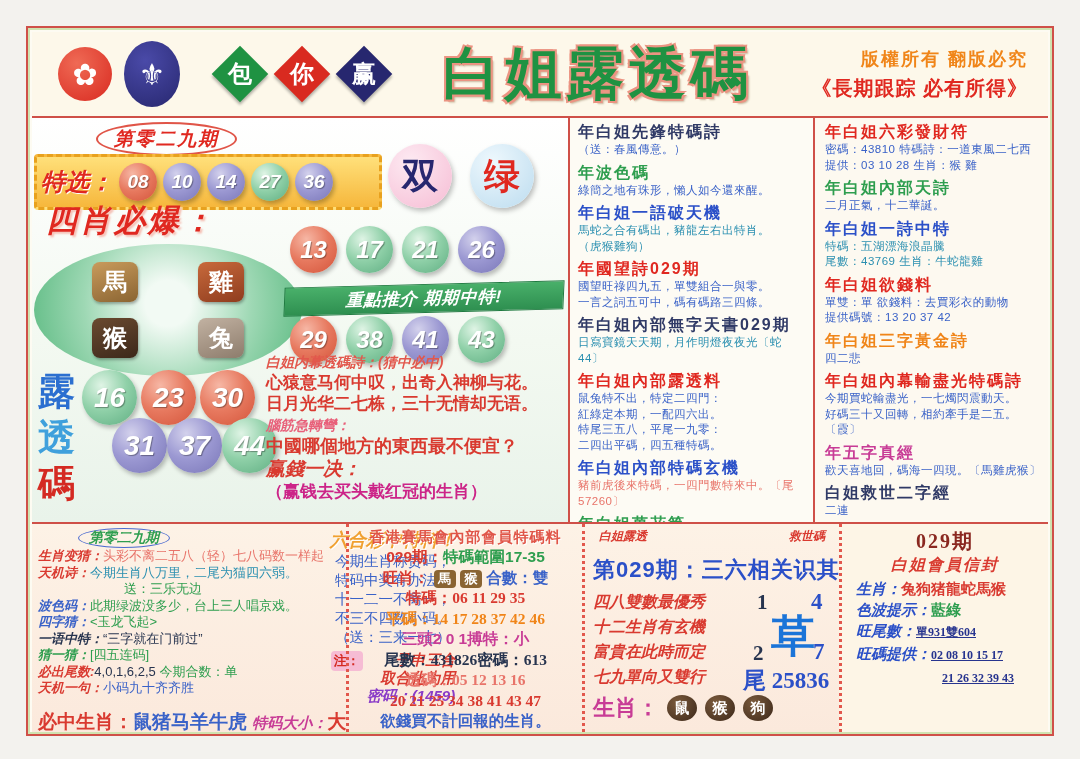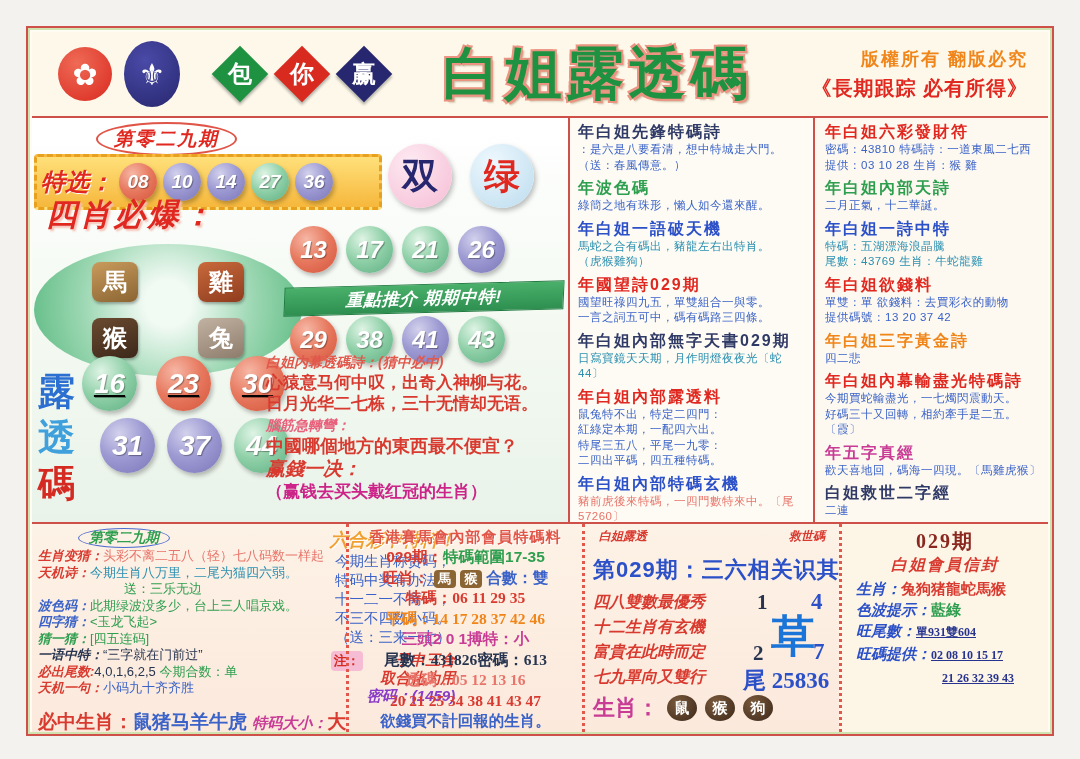--- a/index.html
+++ b/index.html
@@ -40,39 +40,39 @@
   .b36{width:38px;height:38px;font-size:19px;flex:none;}
   .b46{width:47px;height:47px;font-size:24px;}
   .b54{width:55px;height:55px;font-size:28px;}
   .b-red{background:radial-gradient(circle at 35% 28%,#f6b7a5,#e7795f 48%,#d4543a);}
   .b-green{background:radial-gradient(circle at 35% 28%,#dff4e5,#8fd0a8 48%,#5fae82);}
   .b-purple{background:radial-gradient(circle at 35% 28%,#d3d1ec,#9b98d2 48%,#7a77b8);}
   .bigball{width:64px;height:64px;border-radius:50%;display:flex;align-items:center;justify-content:center;
       font-size:36px;font-weight:bold;box-shadow:2px 3px 5px rgba(0,0,0,.25);}
   .bb-pink{left:356px;top:26px;background:radial-gradient(circle at 35% 28%,#fdeaf2,#f6bcd4);color:#27276f;}
   .bb-sky{left:438px;top:26px;background:radial-gradient(circle at 35% 28%,#eef8fd,#bcdcef);color:#e02820;}
-  .sixiao{left:14px;top:76px;color:#e02820;font-size:31px;font-weight:bold;font-style:italic;letter-spacing:3px;
+  .sixiao{left:14px;top:82px;color:#e02820;font-size:31px;font-weight:bold;font-style:italic;letter-spacing:3px;
       text-shadow:2px 2px 2px #f5c0b5;}
   .oval-animals{left:2px;top:126px;width:268px;height:132px;border-radius:50%;
       background:radial-gradient(circle at 50% 45%,#f2faf4 15%,#9ed8b4 55%,#57b87e);
       display:grid;grid-template-columns:1fr 1fr;place-items:center;padding:10px 28px;box-sizing:border-box;}
   .animal{width:46px;height:40px;border-radius:8px;color:#fff;font-size:24px;font-weight:bold;
       display:flex;align-items:center;justify-content:center;box-shadow:1px 2px 3px rgba(0,0,0,.3);}
   .an0{background:linear-gradient(160deg,#c99b5c,#8a6432);} .an1{background:linear-gradient(160deg,#c86a3c,#8f3c1e);}
   .an2{background:linear-gradient(160deg,#6b4a30,#3c281a);} .an3{background:linear-gradient(160deg,#c2b2a2,#8d7c6c);}
   .row1{left:258px;top:108px;display:flex;gap:9px;}
   .ribbon{left:252px;top:166px;width:278px;height:27px;background:linear-gradient(180deg,#49b06a,#2e8f50);
       border:1px solid #1f7a40;color:#fff;font-size:17px;font-weight:bold;font-style:italic;letter-spacing:1px;
       display:flex;align-items:center;justify-content:center;transform:rotate(-1.5deg) skewX(-4deg);}
   .row2{left:258px;top:198px;display:flex;gap:9px;}
   .lutou{left:6px;top:252px;display:flex;flex-direction:column;gap:2px;}
   .lutou span{font-size:37px;font-weight:bold;line-height:44px;}
   .lt0{color:#2b6fd0;} .lt1{color:#3fa0dc;} .lt2{color:#d42a22;}
-  .ltr1{left:50px;top:238px;display:flex;gap:19px;text-decoration:underline;}
-  .ltr2{left:68px;top:300px;display:flex;gap:12px;}
+  .ltr1{left:50px;top:252px;display:flex;gap:4px;}
+  .ltr2{left:80px;top:300px;display:flex;}
   .poem{left:234px;top:236px;width:300px;line-height:1.25;}
   .poem-title{color:#e2574c;font-size:14px;font-weight:bold;font-style:italic;}
   .poem-line{color:#d93a30;font-size:17px;font-weight:bold;}
   .brain-label{color:#e8607a;font-size:14px;font-weight:bold;font-style:italic;margin-top:3px;}
   .brain-q{color:#d93a30;font-size:18px;font-weight:bold;}
   .win-label{color:#d93a30;font-size:19px;font-weight:bold;font-style:italic;}
   .win-note{color:#cc2488;font-size:17px;font-weight:bold;}
 
   .sec{margin-bottom:5px;}
   .sec-h{font-size:16px;font-weight:bold;letter-spacing:2px;line-height:1.25;}
@@ -229,21 +229,20 @@
         <div class="brain-label">腦筋急轉彎：</div>
         <div class="brain-q">中國哪個地方的東西最不便宜？</div>
         <div class="win-label">赢錢一决：</div>
         <div class="win-note">（赢钱去买头戴红冠的生肖）</div>
       </div>
     </div>
 
     <div class="midcol">
       <div class="sec">
         <div class="sec-h h-dark">年白姐先鋒特碼詩</div>
-        <div class="sec-l c-blue">：是六是八要看清，想中特城走大門。</div>
         <div class="sec-l c-blue">（送：春風傳意。）</div>
       </div>
       <div class="sec">
         <div class="sec-h h-green">年波色碼</div>
         <div class="sec-l c-blue">綠簡之地有珠形，懶人如今還來醒。</div>
       </div>
       <div class="sec">
         <div class="sec-h h-blue">年白姐一語破天機</div>
         <div class="sec-l c-teal">馬蛇之合有碼出，豬龍左右出特肖。</div>
         <div class="sec-l c-teal">（虎猴雞狗）</div>
@@ -329,22 +328,22 @@
 
     <div class="bsec b1">
       <div class="b1-grid">
         <div class="b1-a">
           <div class="b1-issue">第零二九期</div>
           <div class="b1-row"><span class="lb c-red">生肖变猜：</span><span class="c-salmon">头彩不离二五八（轻）七八码数一样起</span></div>
           <div class="b1-row"><span class="lb c-red">天机诗：</span><span class="c-teal">今期生肖八万里，二尾为猫四六弱。</span></div>
           <div class="b1-row indent"><span class="c-green">送：三乐无边</span></div>
           <div class="b1-row"><span class="lb c-blue">波色码：</span><span class="c-green">此期绿波没多少，台上三人唱京戏。</span></div>
           <div class="b1-row"><span class="lb c-blue">四字猜：</span><span class="c-green">&lt;玉龙飞起&gt;</span></div>
+          <div class="b1-row"><span class="lb c-dark">一语中特：</span><span class="c-dark">“三字就在门前过”</span></div>
           <div class="b1-row"><span class="lb c-green">猜一猜：</span><span class="c-green">[四五连码]</span></div>
-          <div class="b1-row"><span class="lb c-dark">一语中特：</span><span class="c-dark">“三字就在门前过”</span></div>
           <div class="b1-row"><span class="lb c-red">必出尾数:</span><span class="c-dark">4,0,1,6,2,5</span> <span class="c-green">今期合数：单</span></div>
           <div class="b1-row"><span class="lb c-red">天机一句：</span><span class="c-blue">小码九十齐齐胜</span></div>
         </div>
         <div class="b1-b">
           <div class="b1b-head">六合彩中特料！</div>
           <div class="b1b-line">今期生肖称贵码，</div>
           <div class="b1b-line">特码中奖有办法，</div>
           <div class="b1b-line">十一二一不离一，</div>
           <div class="b1b-line">不三不四数小码。</div>
           <div class="b1b-line">（送：三来一七）</div>

